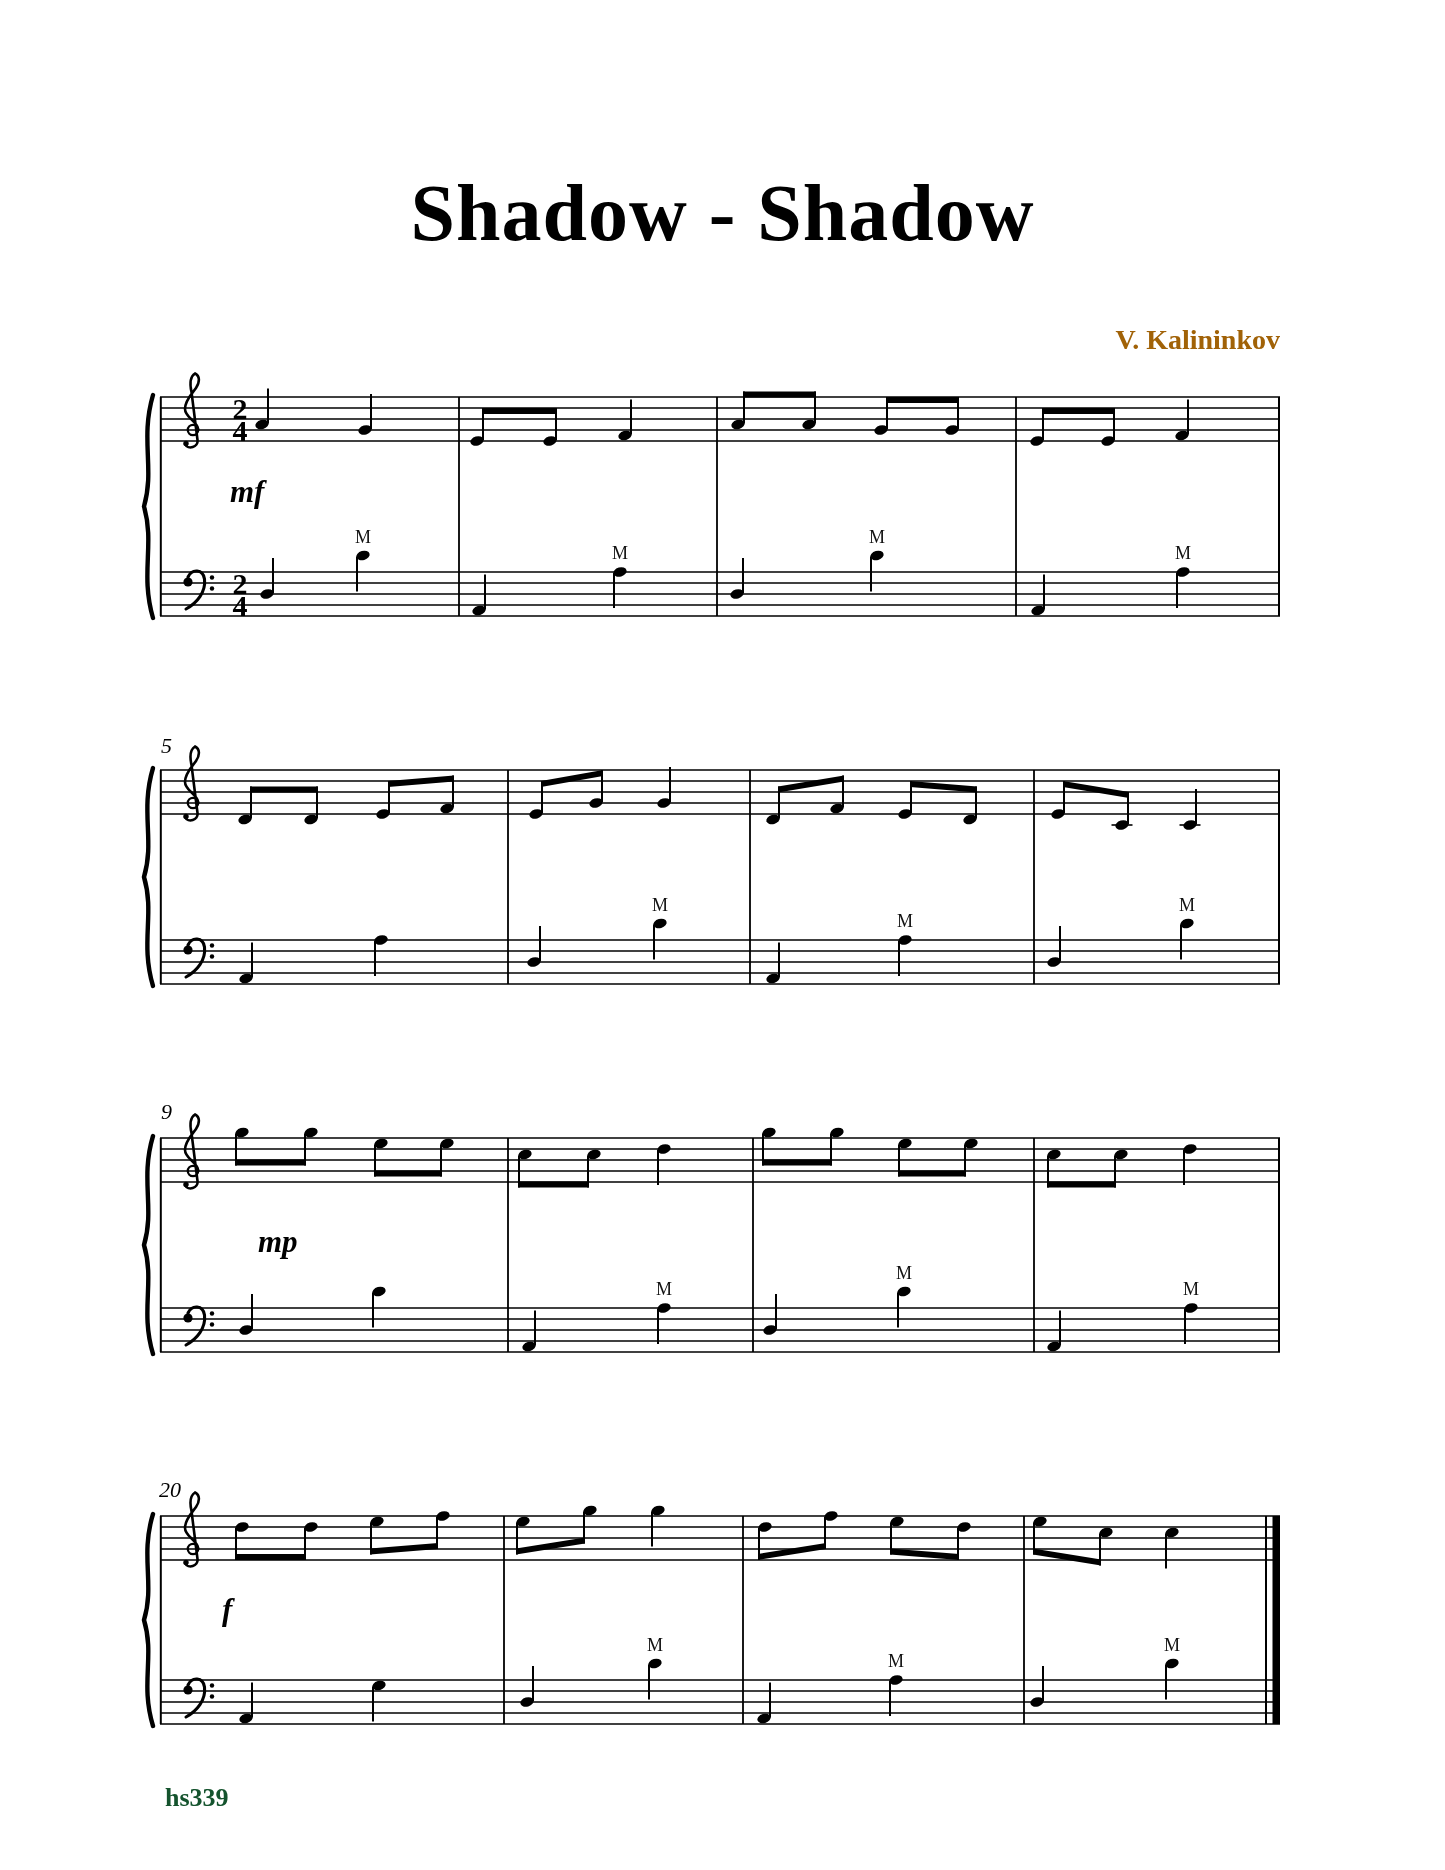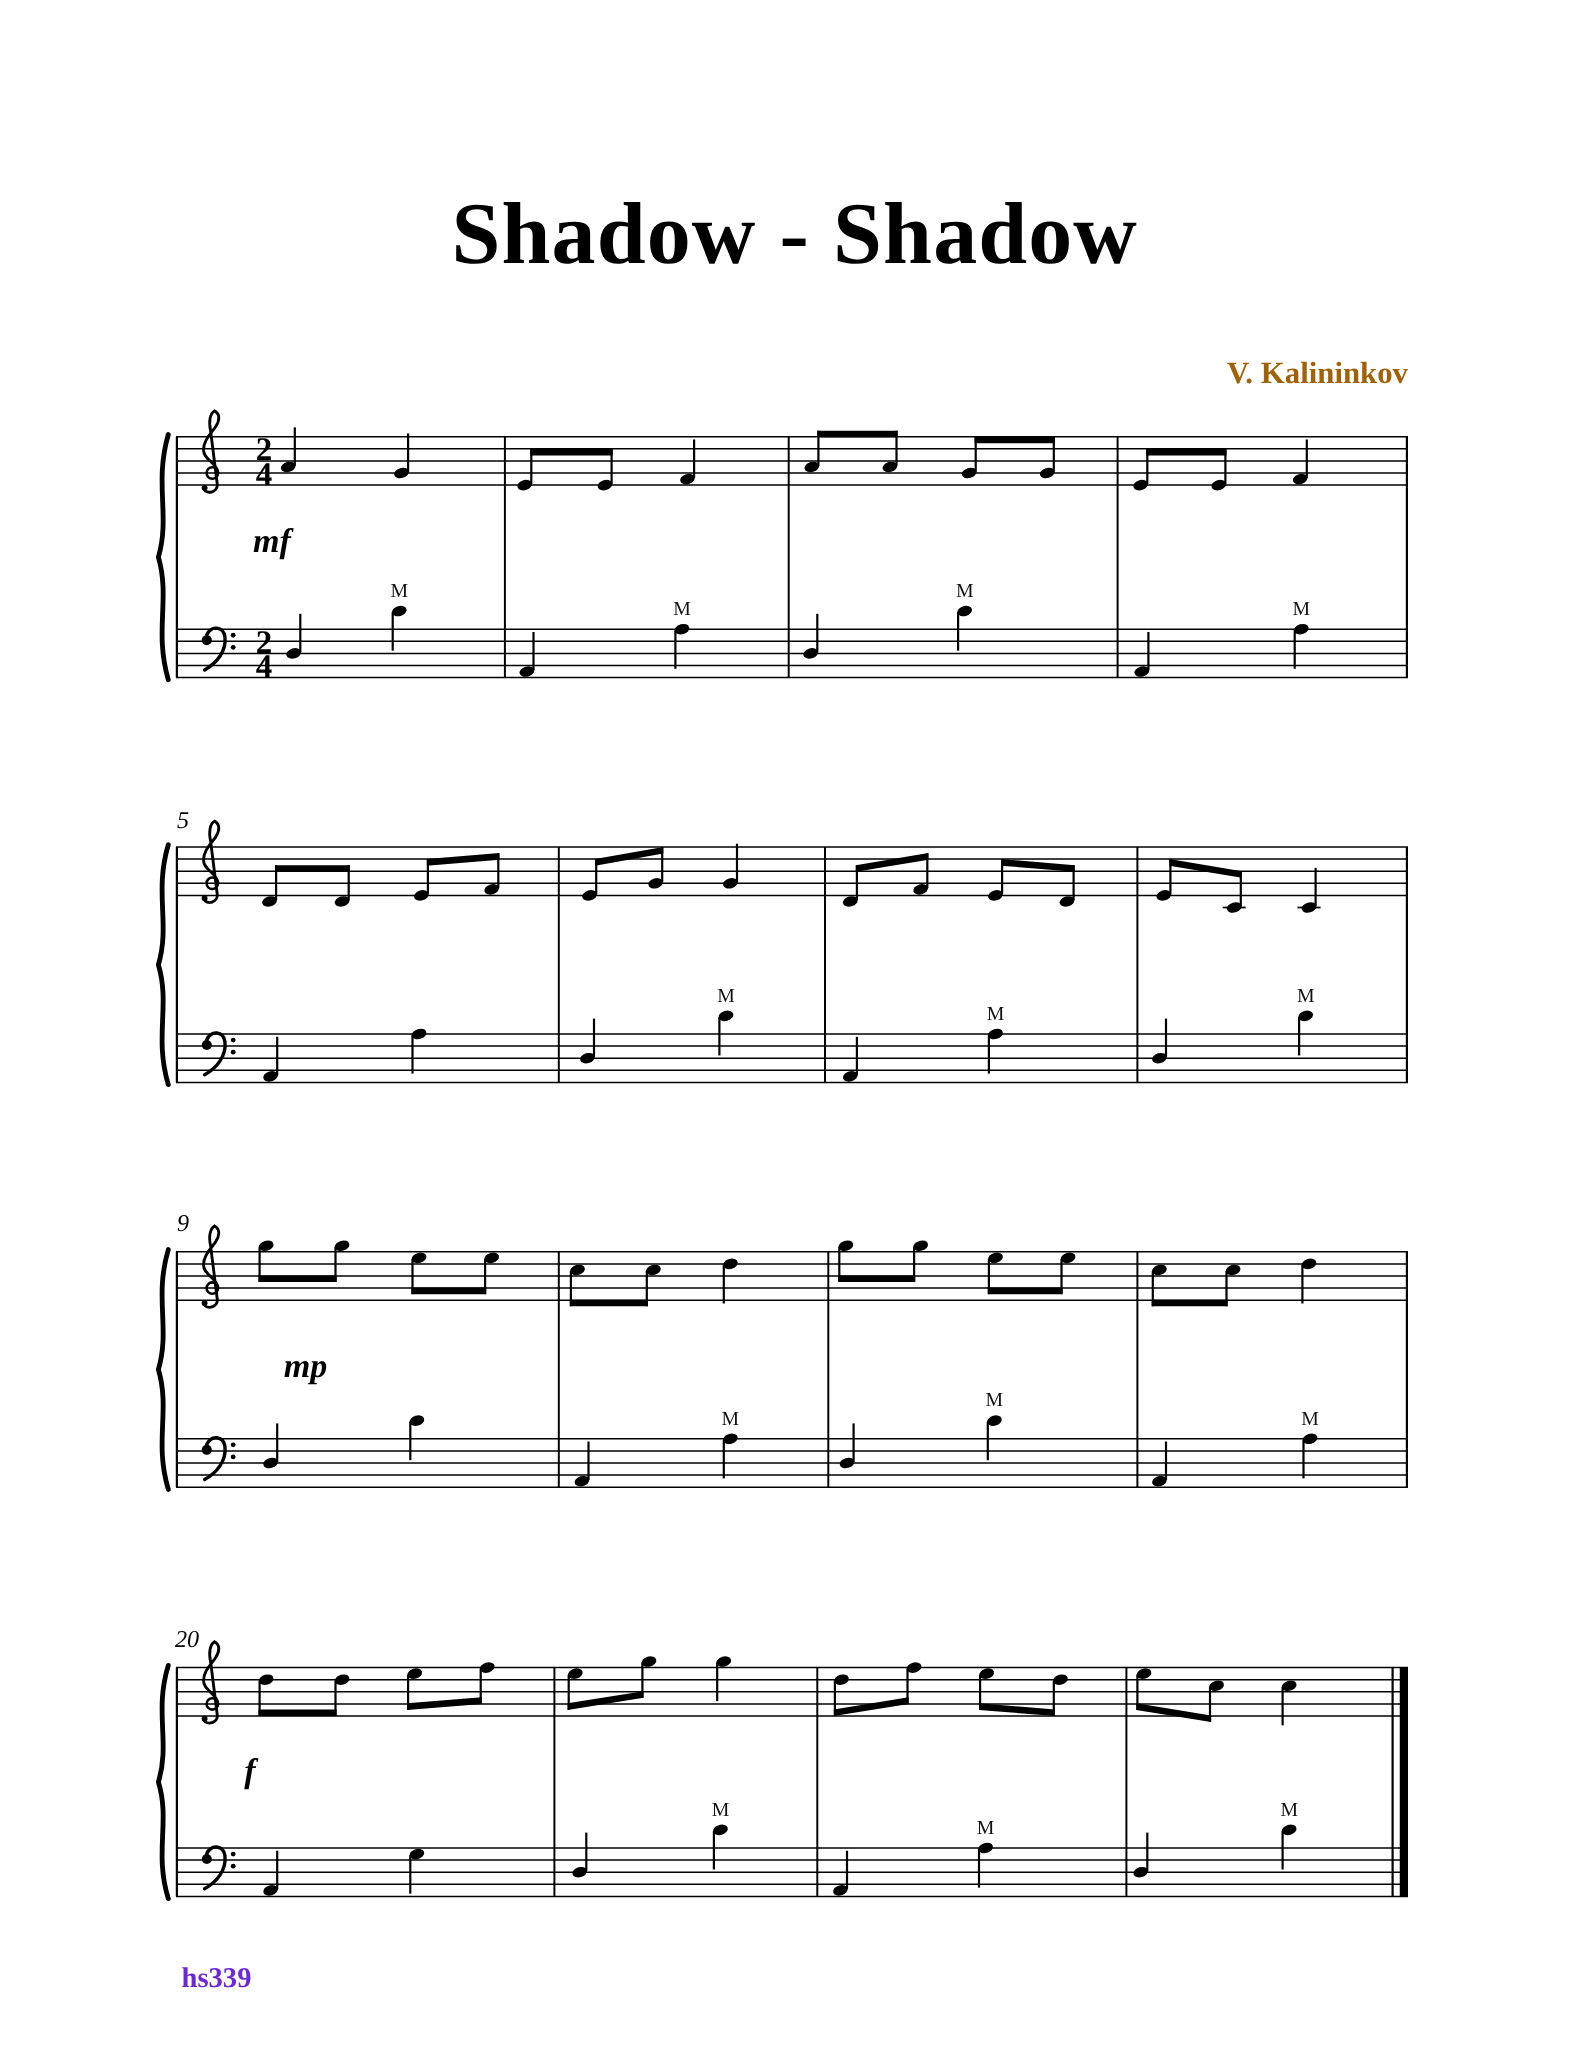--- a/index.html
+++ b/index.html
@@ -15,21 +15,21 @@
     position:absolute; right:165px; top:324px;
     font-size:28px; font-weight:bold; color:#a16207;
   }
   .dyn{
     position:absolute; font-size:31px; font-weight:bold; font-style:italic; color:#000;
   }
   .mnum{
     position:absolute; font-size:22px; font-style:italic; color:#000;
   }
   .footer-catalog{
-    position:absolute; left:165px; top:1783px; font-size:26px; font-weight:bold; color:#6d28d9;
+    position:absolute; left:165px; top:1783px; font-size:26px; font-weight:bold; color:#14532d;
   }
   .footer-copyright{
     position:absolute; left:0; top:1783px; width:100%; text-align:center;
     font-size:26px; font-weight:bold; color:#000;
   }
   svg#score{ position:absolute; left:0; top:0; }
 </style>
 </head>
 <body>
 

